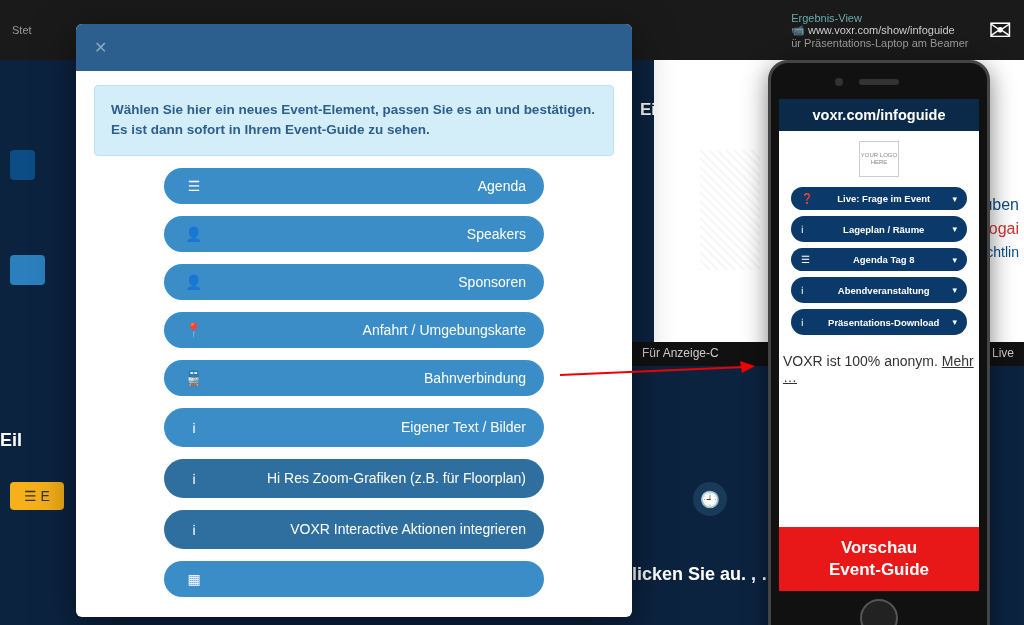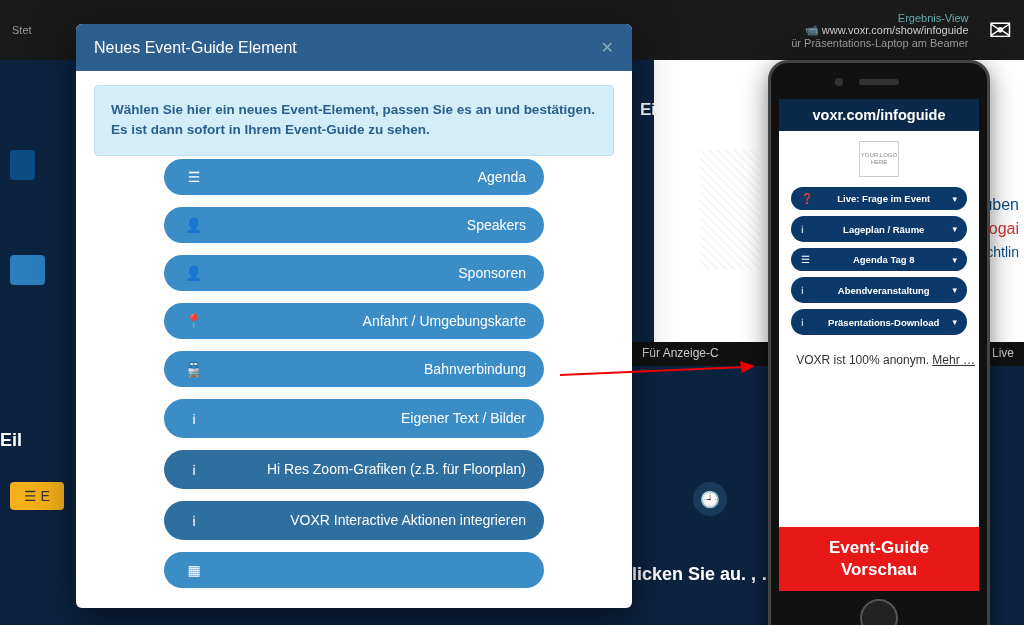--- a/index.html
+++ b/index.html
@@ -21,58 +21,58 @@
   .bg-side3 { position:absolute; left:10px; top:150px; background:#0b4d84; width:25px; height:30px; border-radius:4px; }
   .bg-side4 { position:absolute; left:10px; top:255px; background:#2b7fbd; width:35px; height:30px; border-radius:4px; }
   .bg-circle { position:absolute; top:482px; left:693px; width:34px; height:34px; border-radius:50%; background:#1a3a5a; color:#7aa; display:flex; align-items:center; justify-content:center; font-size:16px; }
   
   
   .modal { position: absolute; left: 76px; top: 24px; width: 556px; background: #fff; border-radius: 6px; box-shadow: 0 10px 40px rgba(0,0,0,0.5); overflow:hidden; }
   .modal-header { background: #2c5f8d; color: #fff; padding: 14px 18px; display:flex; justify-content:space-between; align-items:center; }
   .modal-title { font-size: 16px; font-weight: 400; }
   .modal-close { color:#8ab; font-size:16px; cursor:pointer; }
   .modal-body { padding: 14px 18px 20px; }
-  .info-box { background: #d3eef9; color: #2c5f8d; border:1px solid #bde2f0; padding: 14px 16px; border-radius: 4px; font-size: 13.5px; font-weight:600; line-height:1.5; margin-bottom: 3px; }
+  .info-box { background: #d3eef9; color: #2c5f8d; border:1px solid #bde2f0; padding: 14px 16px; border-radius: 4px; font-size: 13.5px; font-weight:600; line-height:1.5; margin-bottom: 12px; }
   .opt-list { display:flex; flex-direction:column; gap:12px; align-items:center; }
   .opt-btn { width: 380px; background: #3b8dc7; color:#fff; border:none; border-radius: 22px; padding: 10px 18px; font-size:14px; display:flex; align-items:center; cursor:pointer; position:relative; }
   .opt-btn.dark { background:#2f6fa0; }
   .opt-icon { width:24px; font-size:14px; text-align:center; }
   .opt-label { flex:1; text-align:right; font-size:14px; }
   
   
   .phone { position:absolute; right:34px; top:60px; width:222px; height:588px; background:#111; border-radius:20px; border:3px solid #444; box-shadow:0 6px 24px rgba(0,0,0,.5); }
   .phone-speaker { position:absolute; top:16px; left:50%; transform:translateX(-50%); width:40px; height:6px; background:#333; border-radius:3px; }
   .phone-cam { position:absolute; top:15px; left:64px; width:8px; height:8px; background:#333; border-radius:50%; }
   .phone-home { position:absolute; bottom:8px; left:50%; transform:translateX(-50%); width:38px; height:38px; border:2px solid #555; border-radius:50%; background:#222; }
   .phone-screen { position:absolute; top:36px; bottom:54px; left:8px; right:8px; background:#fff; overflow:hidden; }
   .phone-url { background:#0b2a4a; color:#fff; text-align:center; font-weight:700; font-size:14.5px; padding:8px 4px; }
   .phone-logo { display:flex; justify-content:center; padding:10px 0 8px; }
   .phone-logo-box { width:40px; height:36px; border:1px solid #ccc; display:flex; align-items:center; justify-content:center; font-size:6px; color:#888; text-align:center; line-height:1.1; }
   .phone-menu { padding: 2px 12px; display:flex; flex-direction:column; gap:6px; }
   .phone-item { background:#0b3a6a; color:#fff; border-radius:14px; padding:6px 10px; font-size:9.5px; display:flex; align-items:center; justify-content:space-between; }
   .phone-item-icon { width:14px; font-size:10px; }
   .phone-item-label { flex:1; text-align:center; font-weight:600; }
   .phone-item-chev { font-size:9px; }
-  .phone-foot { text-align:right; font-size:12px; color:#333; padding:16px 4px 6px; }
+  .phone-foot { text-align:left; font-size:14px; color:#333; padding:16px 4px 6px; }
   .phone-foot-link { text-decoration:underline; }
   .phone-red { position:absolute; bottom:0; left:0; right:0; background:#e81818; color:#fff; text-align:center; font-weight:700; font-size:17px; padding:10px 4px; line-height:1.3; }
   
   
   .arrow-svg { position:absolute; top:355px; left:560px; width:200px; height:40px; }
   
   .wc-img { position:absolute; top:150px; left:700px; width:60px; height:120px; background: repeating-linear-gradient(45deg,#eee,#eee 2px,#fff 2px,#fff 6px); opacity:.5;}
 </style>
 </head>
 <body>
 
 <div class="bg">
   <div class="bg-top">
     <span>Stet</span>
     <div class="right">
-      <div style="text-align:right;">
+      <div style="text-align:left;">
         <div style="color:#6aa;">Ergebnis-View</div>
         <div style="color:#ccc;">📹 <span>www.voxr.com/show/infoguide</span></div>
         <div>ür Präsentations-Laptop am Beamer</div>
       </div>
       <span class="envelope">✉</span>
     </div>
   </div>
   <div class="bg-right-white"></div>
   <div class="wc-img"></div>
   <div style="position:absolute; top:100px; left:640px; color:#fff; font-size:17px; font-weight:600;text-align:right;">Ei                                                     uell nic</div>
@@ -86,21 +86,20 @@
   <div class="bg-bottom">licken Sie au.                               , …h mehr zu</div>
   <div class="bg-side">Eil</div>
   <div class="bg-side2">☰ <span>E</span></div>
   <div class="bg-side3"></div>
   <div class="bg-side4"></div>
   <div class="bg-circle">🕘</div>
 </div>
 
 <div class="modal">
   <div class="modal-header">
-    <span class="modal-title">Neues Event-Guide Element</span>
     <span class="modal-close">✕</span>
   </div>
   <div class="modal-body">
     <div class="info-box">Wählen Sie hier ein neues Event-Element, passen Sie es an und bestätigen. Es ist dann sofort in Ihrem Event-Guide zu sehen.</div>
     <div class="opt-list">
       <button class="opt-btn">
         <span class="opt-icon">☰</span>
         <span class="opt-label">Agenda</span>
       </button>
       <button class="opt-btn">
@@ -170,22 +169,22 @@
       <div class="phone-item">
         <span class="phone-item-icon">ℹ</span>
         <span class="phone-item-label">Präsentations-Download</span>
         <span class="phone-item-chev">▾</span>
       </div>
     </div>
     <div class="phone-foot">
       <span>VOXR ist 100% anonym. </span><span class="phone-foot-link">Mehr …</span>
     </div>
     <div class="phone-red">
+      <div>Vorschau</div>
       <div>Event-Guide</div>
-      <div>Vorschau</div>
     </div>
   </div>
   <div class="phone-home"></div>
 </div>
 
 <svg class="arrow-svg" viewBox="0 0 200 40">
   <line x1="0" y1="20" x2="185" y2="12" stroke="#e00" stroke-width="2"></line>
   <polygon points="195,11 180,6 182,18" fill="#e00"></polygon>
 </svg>
 

